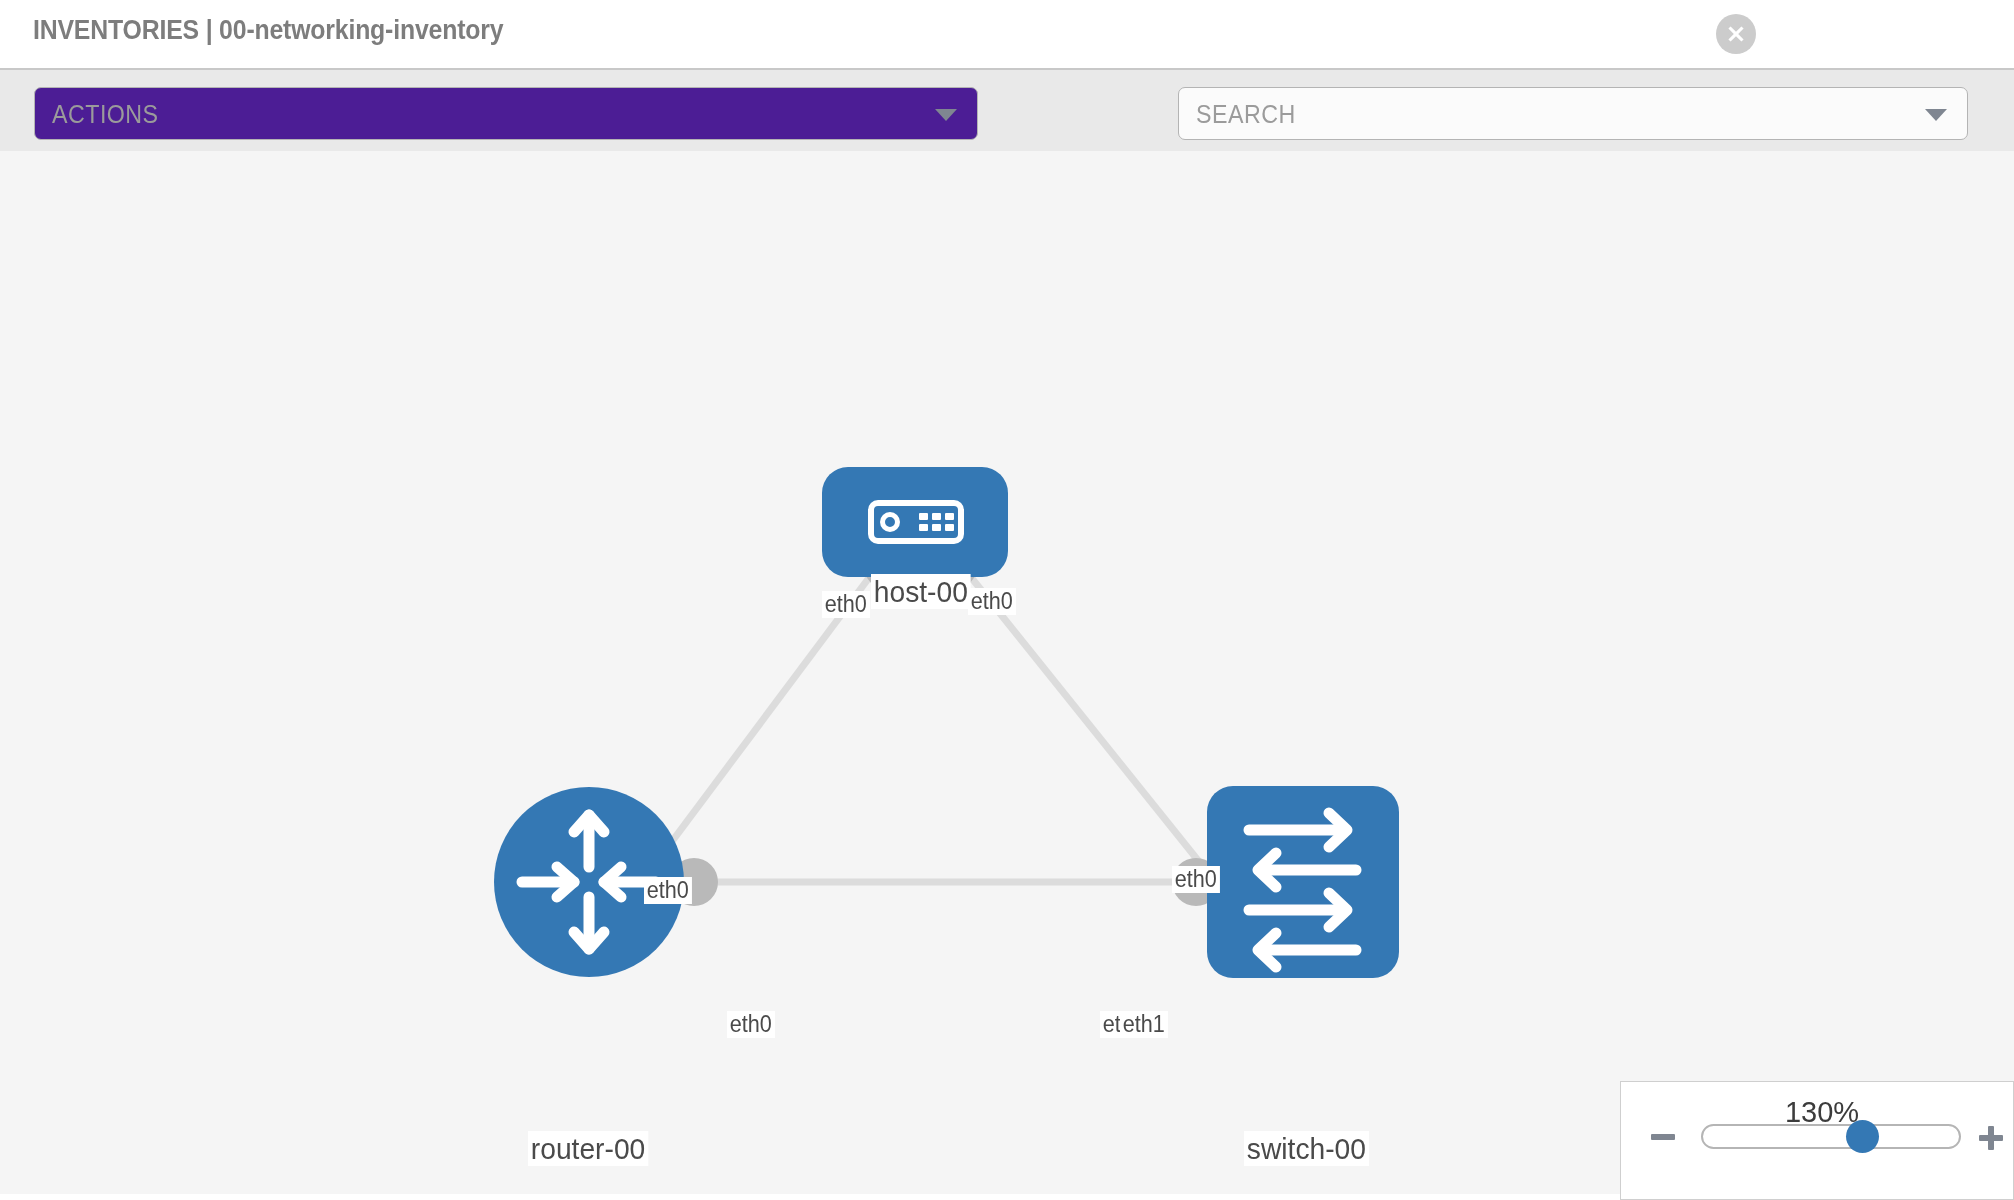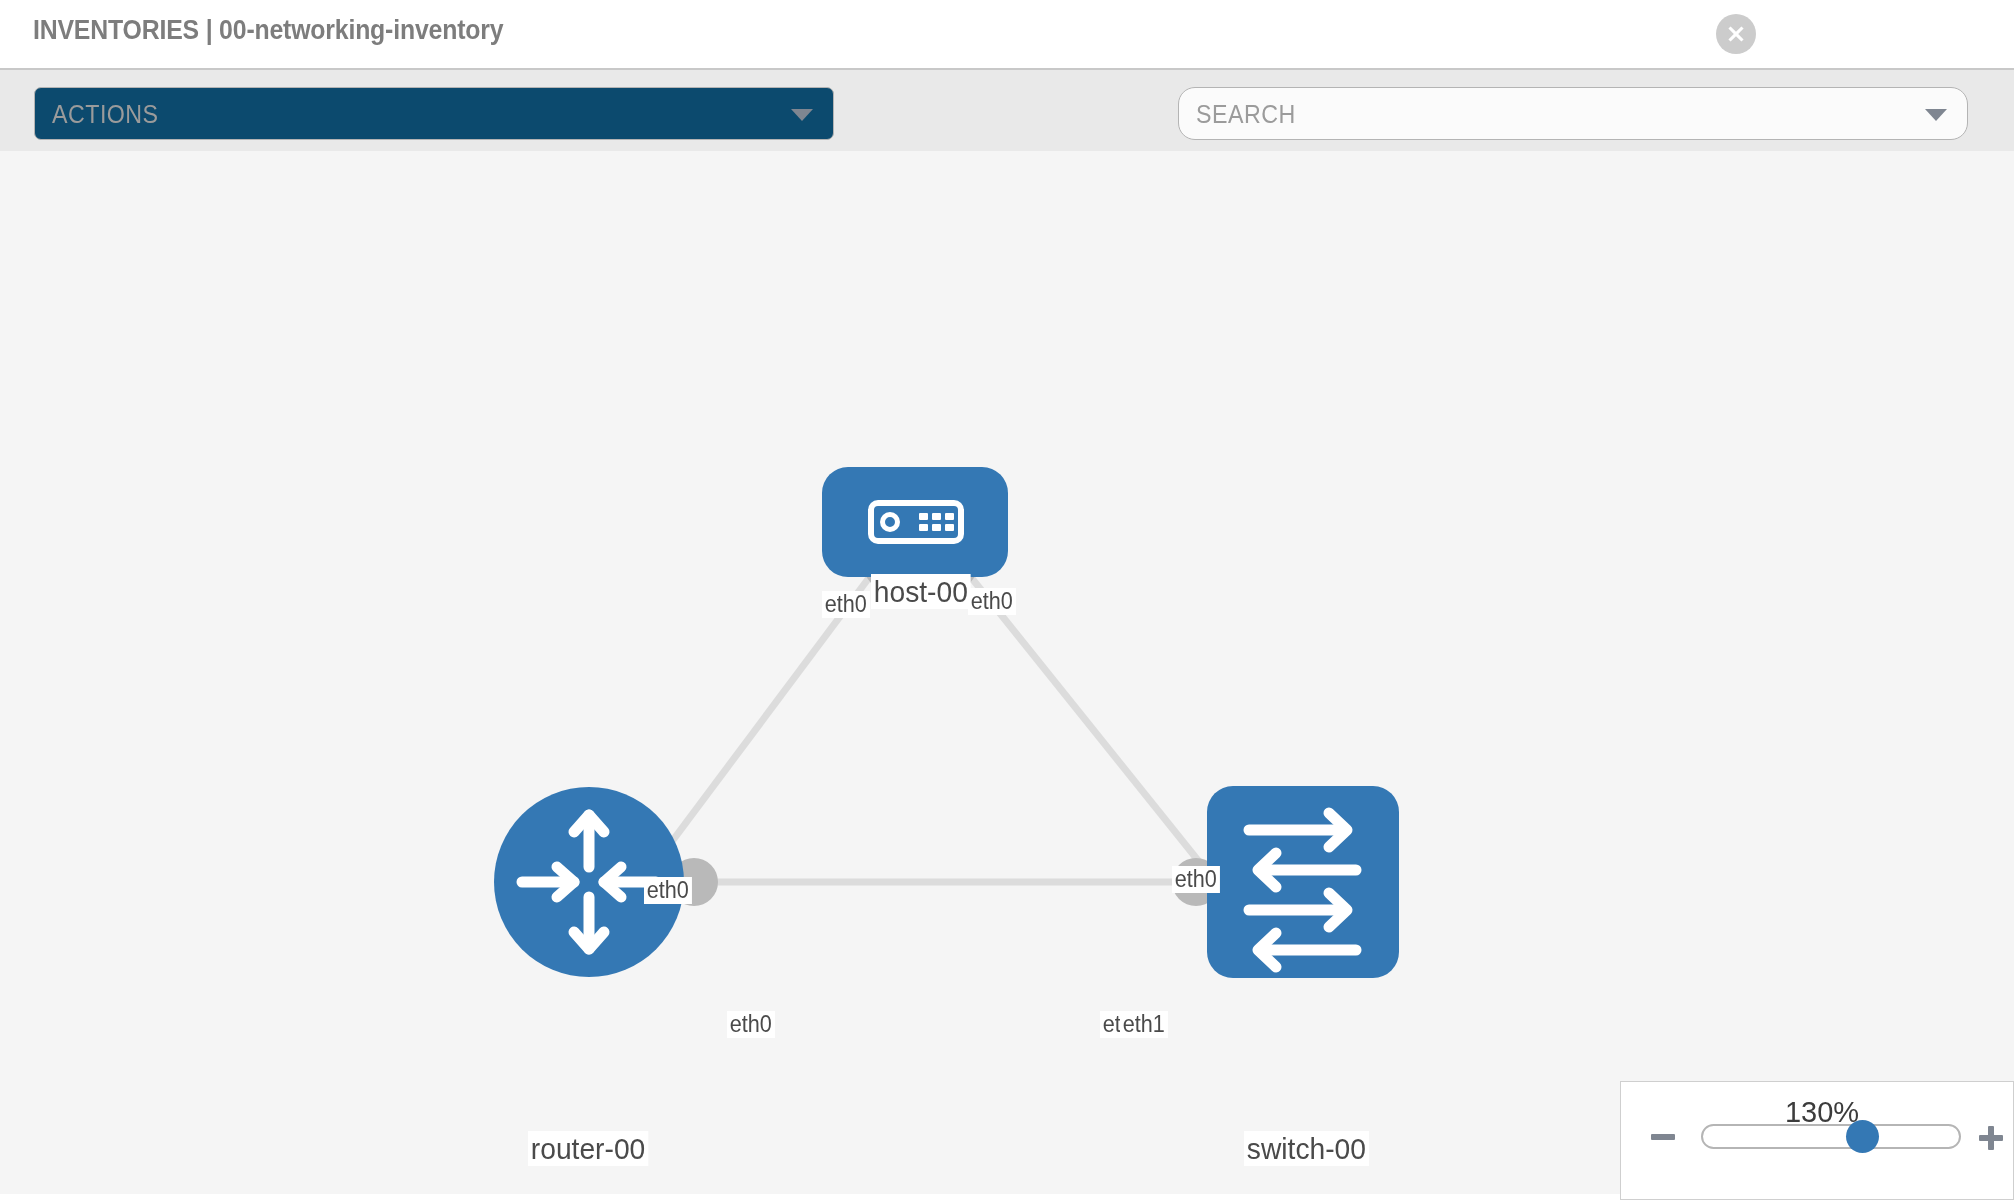--- a/index.html
+++ b/index.html
@@ -33,22 +33,22 @@
 
   
   .toolbar {
     position: absolute; left: 0; top: 68px; width: 2014px; height: 89px;
     background: #e9e9e9;
     border-top: 2px solid #c8c8c8;
     border-bottom: 2px solid #c8c8c8;
   }
   .actions-select {
     position: absolute; left: 34px; top: 17px;
-    width: 800px; height: 53px;
-    background: #0c4a6e;
+    width: 944px; height: 53px;
+    background: #4c1d95;
     border: 1px solid #b4b4b4;
     border-radius: 7px;
     cursor: pointer;
   }
   .actions-label {
     position: absolute; left: 17px; top: 12px;
     font-family: "Liberation Sans Narrow", "Liberation Sans", sans-serif;
     font-size: 25px; color: #9b9b9b; letter-spacing: 0.5px;
     transform: scaleX(0.93); transform-origin: left center;
   }
@@ -64,21 +64,21 @@
     width: 42px; height: 42px; cursor: pointer;
   }
   .tool-wrench { left: 1040px; }
   .tool-key { left: 1106px; }
 
   .search-box {
     position: absolute; left: 1178px; top: 17px;
     width: 790px; height: 53px;
     background: #fbfbfb;
     border: 1px solid #b4b4b4;
-    border-radius: 17px;
+    border-radius: 7px;
     cursor: text;
   }
   .search-placeholder {
     position: absolute; left: 17px; top: 12px;
     font-family: "Liberation Sans Narrow", "Liberation Sans", sans-serif;
     font-size: 25px; color: #9b9b9b; letter-spacing: 0.5px;
     transform: scaleX(0.93); transform-origin: left center;
   }
 
   

